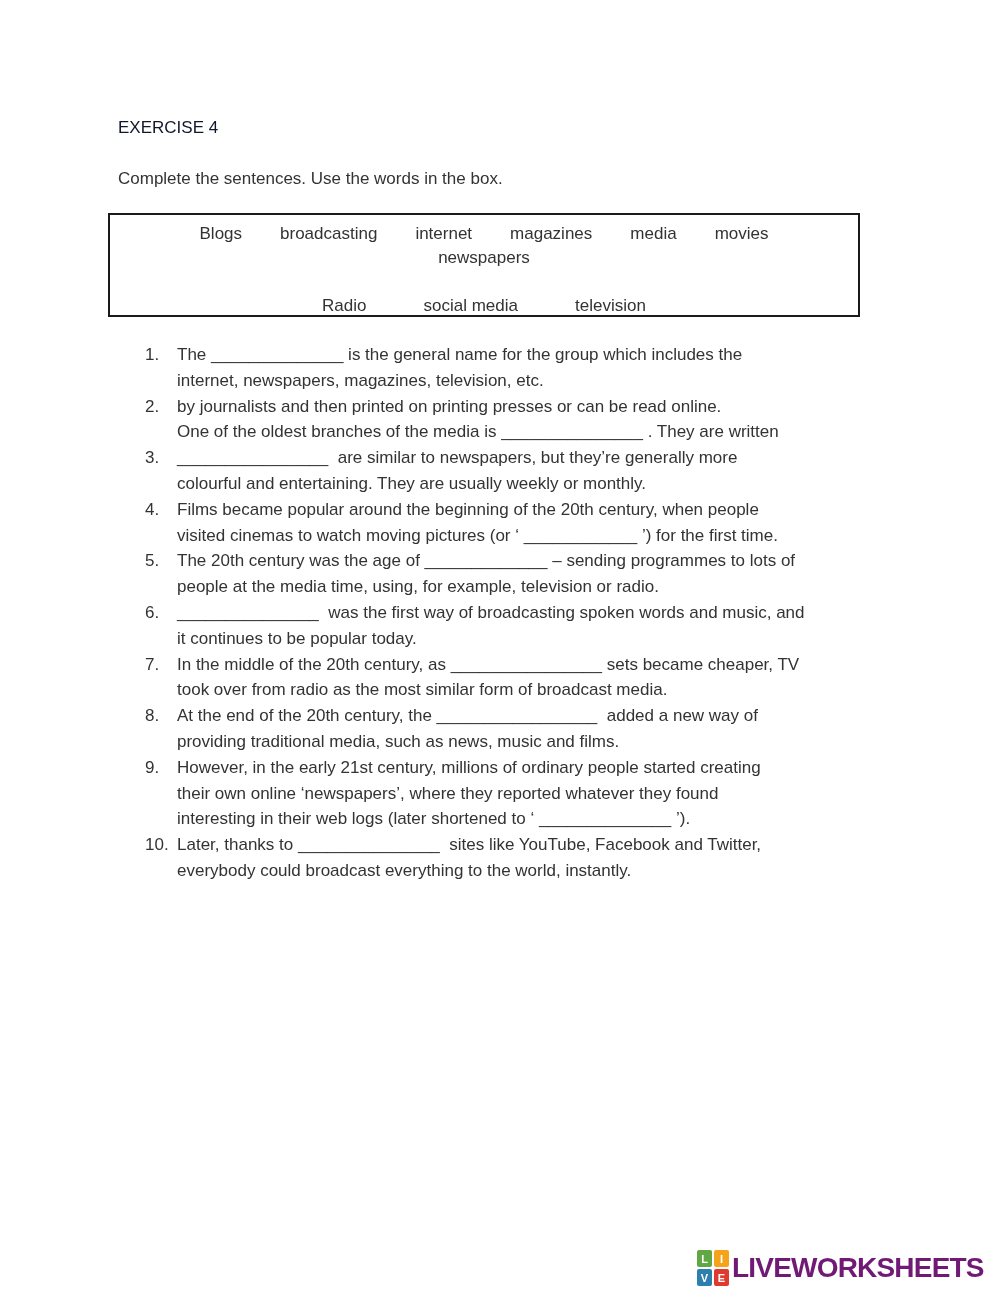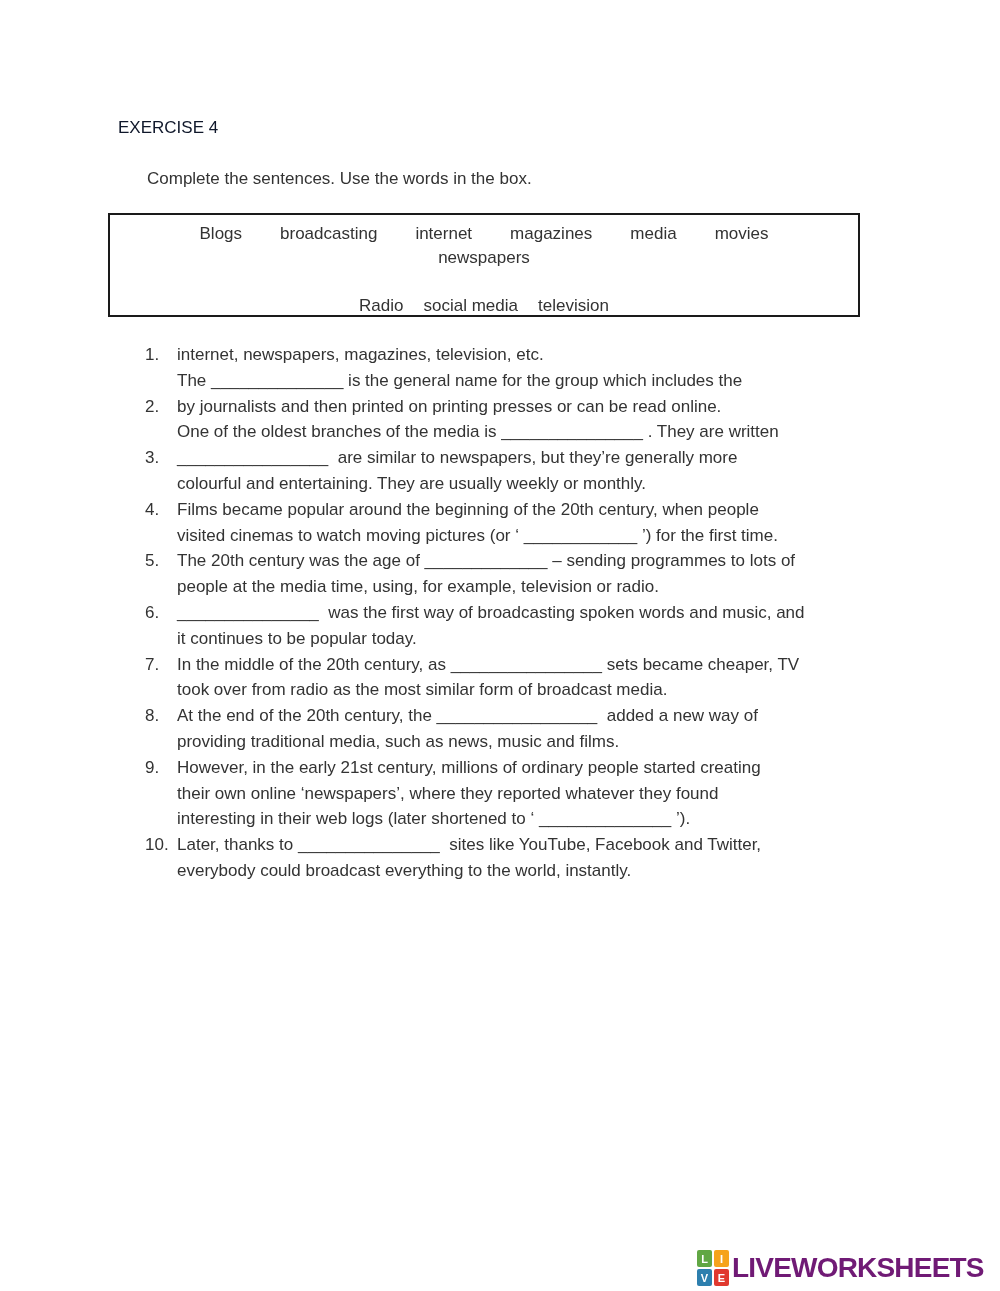--- a/index.html
+++ b/index.html
@@ -20,42 +20,41 @@
     line-height: 20px;
     color: #0f172a;
   }
   .instructions {
     position: absolute;
     left: 118px;
     top: 169px;
     font-size: 17px;
     line-height: 20px;
     color: #333333;
-    margin-left: 29px;
   }
   .word-box {
     position: absolute;
     left: 108px;
     top: 213px;
     width: 752px;
     height: 104px;
     box-sizing: border-box;
     border: 2px solid #1a1a1a;
     padding-top: 7px;
     overflow: hidden;
   }
   .wb-row {
     display: flex;
     justify-content: center;
     line-height: 24px;
     font-size: 17px;
     color: #333333;
   }
   .wb-row1 { gap: 38px; }
-  .wb-row4 { gap: 20px; }
+  .wb-row4 { gap: 57px; }
   .wb-spacer { height: 24px; }
   .questions {
     position: absolute;
     left: 145px;
     top: 342px;
     width: 760px;
     margin: 0;
     padding: 0;
     list-style: none;
     font-size: 17px;
@@ -127,22 +126,22 @@
     <span class="wb-word">Radio</span>
     <span class="wb-word">social media</span>
     <span class="wb-word">television</span>
   </div>
 </div>
 
 <ol class="questions">
   <li class="q">
     <span class="num">1.</span>
     <div class="qtext">
+      <div class="qline">The ______________ is the general name for the group which includes the</div>
       <div class="qline">internet, newspapers, magazines, television, etc.</div>
-      <div class="qline">The ______________ is the general name for the group which includes the</div>
     </div>
   </li>
   <li class="q">
     <span class="num">2.</span>
     <div class="qtext">
       <div class="qline">by journalists and then printed on printing presses or can be read online.</div>
       <div class="qline">One of the oldest branches of the media is _______________ . They are written</div>
     </div>
   </li>
   <li class="q">

